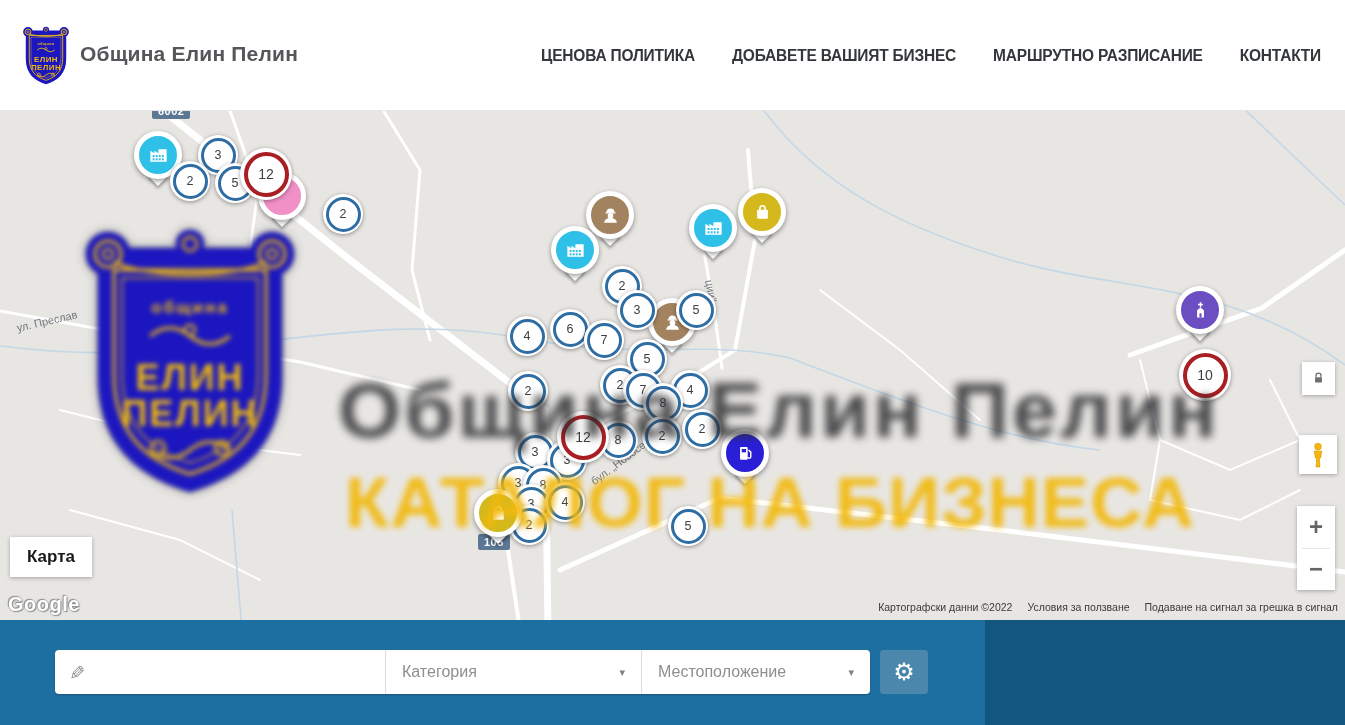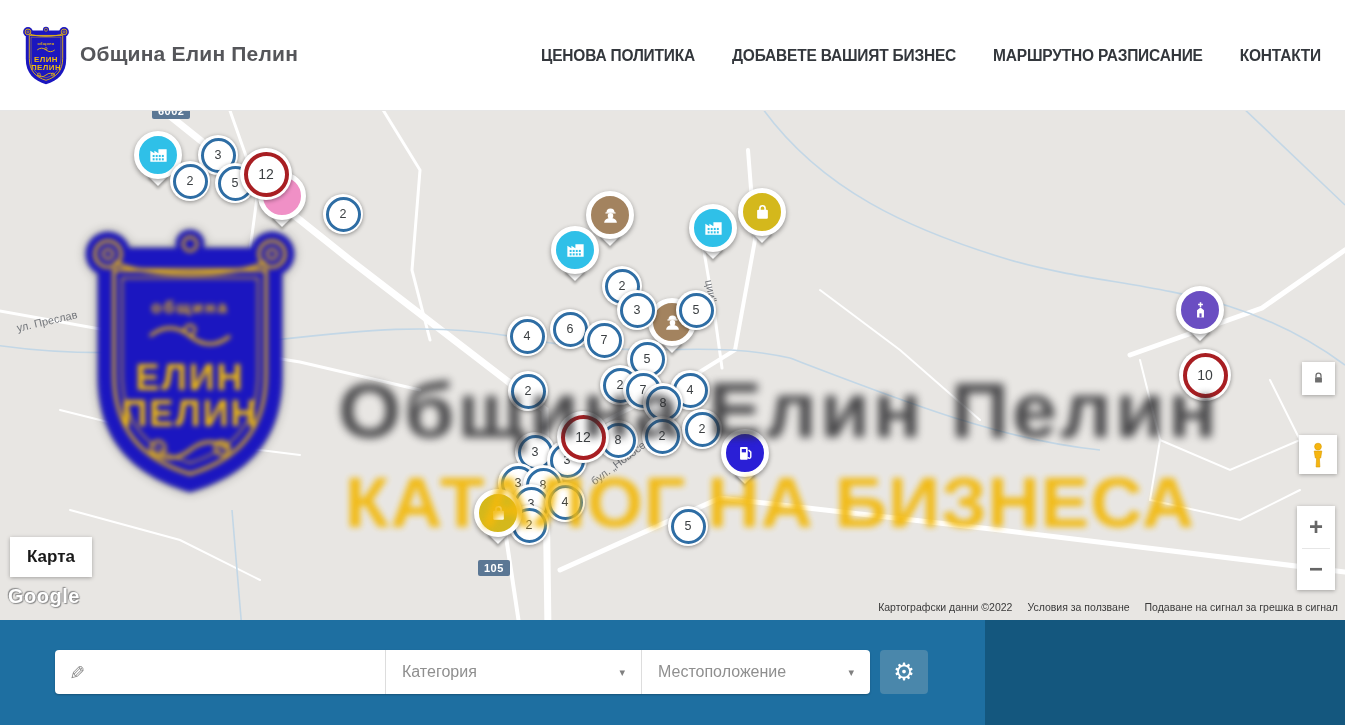--- a/index.html
+++ b/index.html
@@ -43,21 +43,21 @@
   .wm-sub{left:345px;top:352px;font-size:71px;font-weight:bold;color:#f2b90d;
           filter:blur(3px);opacity:.95;letter-spacing:1px;transform:scaleX(1.02);transform-origin:left;}
   .wm-emblem{left:84px;top:108px;width:212px;height:282px;filter:blur(2.5px) drop-shadow(0 0 5px rgba(0,0,0,.45));}
 
   
   .maptype{position:absolute;left:10px;top:427px;display:flex;box-shadow:0 1px 4px rgba(0,0,0,.3);z-index:24;gap:19px;}
   .maptype .mt-btn{height:40px;background:#fff;border:none;padding:0 17px;font-size:17px;
                    font-family:"Liberation Sans",sans-serif;cursor:pointer;}
   .mt-map{font-weight:bold;color:#1a1a1a;}
   .mt-sat{color:#6b6b6b;}
-  .google-logo{position:absolute;left:8px;bottom:12px;font-size:20px;font-weight:bold;color:#fff;z-index:24;
+  .google-logo{position:absolute;left:8px;bottom:4px;font-size:20px;font-weight:bold;color:#fff;z-index:24;
                letter-spacing:.5px;text-shadow:0 0 2px #8d8d8d,1px 1px 1px #8d8d8d,-1px -1px 1px #8d8d8d;}
   .attrib{position:absolute;right:7px;bottom:7px;display:flex;gap:15px;font-size:10.5px;color:#3a3a3a;z-index:24;}
   .attrib span{cursor:pointer;}
   .ctrl-box{position:absolute;background:#fff;box-shadow:0 1px 4px rgba(0,0,0,.3);z-index:24;
             display:flex;align-items:center;justify-content:center;cursor:pointer;}
   .ctrl-lock{left:1302px;top:252px;width:33px;height:33px;}
   .ctrl-pegman{left:1299px;top:325px;width:38px;height:39px;}
   .zoomctl{position:absolute;left:1297px;top:396px;width:38px;height:84px;background:#fff;
            box-shadow:0 1px 4px rgba(0,0,0,.3);z-index:24;display:flex;flex-direction:column;}
   .zoomctl .zbtn{flex:1;border:none;background:#fff;color:#666;font-size:24px;font-weight:bold;
@@ -424,21 +424,21 @@
     <button class="zbtn">−</button>
   </div>
 
   <div class="google-logo">Google</div>
   <div class="attrib">
       <span>Картографски данни ©2022</span>
       <span>Условия за ползване</span>
       <span>Подаване на сигнал за грешка в сигнал</span>
     </div>
 <span class="road-badge" style="left: 152px; top: -7px;">6002</span>
-    <span class="road-badge" style="left: 478px; top: 450px;">105</span>
+    <span class="road-badge" style="left: 478px; top: 424px;">105</span>
     <span class="street-label" style="left: 16px; top: 205px; transform: rotate(-13deg);">ул. Преслав</span>
     <span class="street-label" style="left: 585px; top: 345px; transform: rotate(-37deg);">бул. „Новосел</span>
     <span class="street-label" style="left: 700px; top: 175px; transform: rotate(78deg);">ции"</span>
   </div>
 
 <div class="searchbar">
   <div class="sb-left"></div>
   <div class="sb-right"></div>
 
   <div class="pill">

